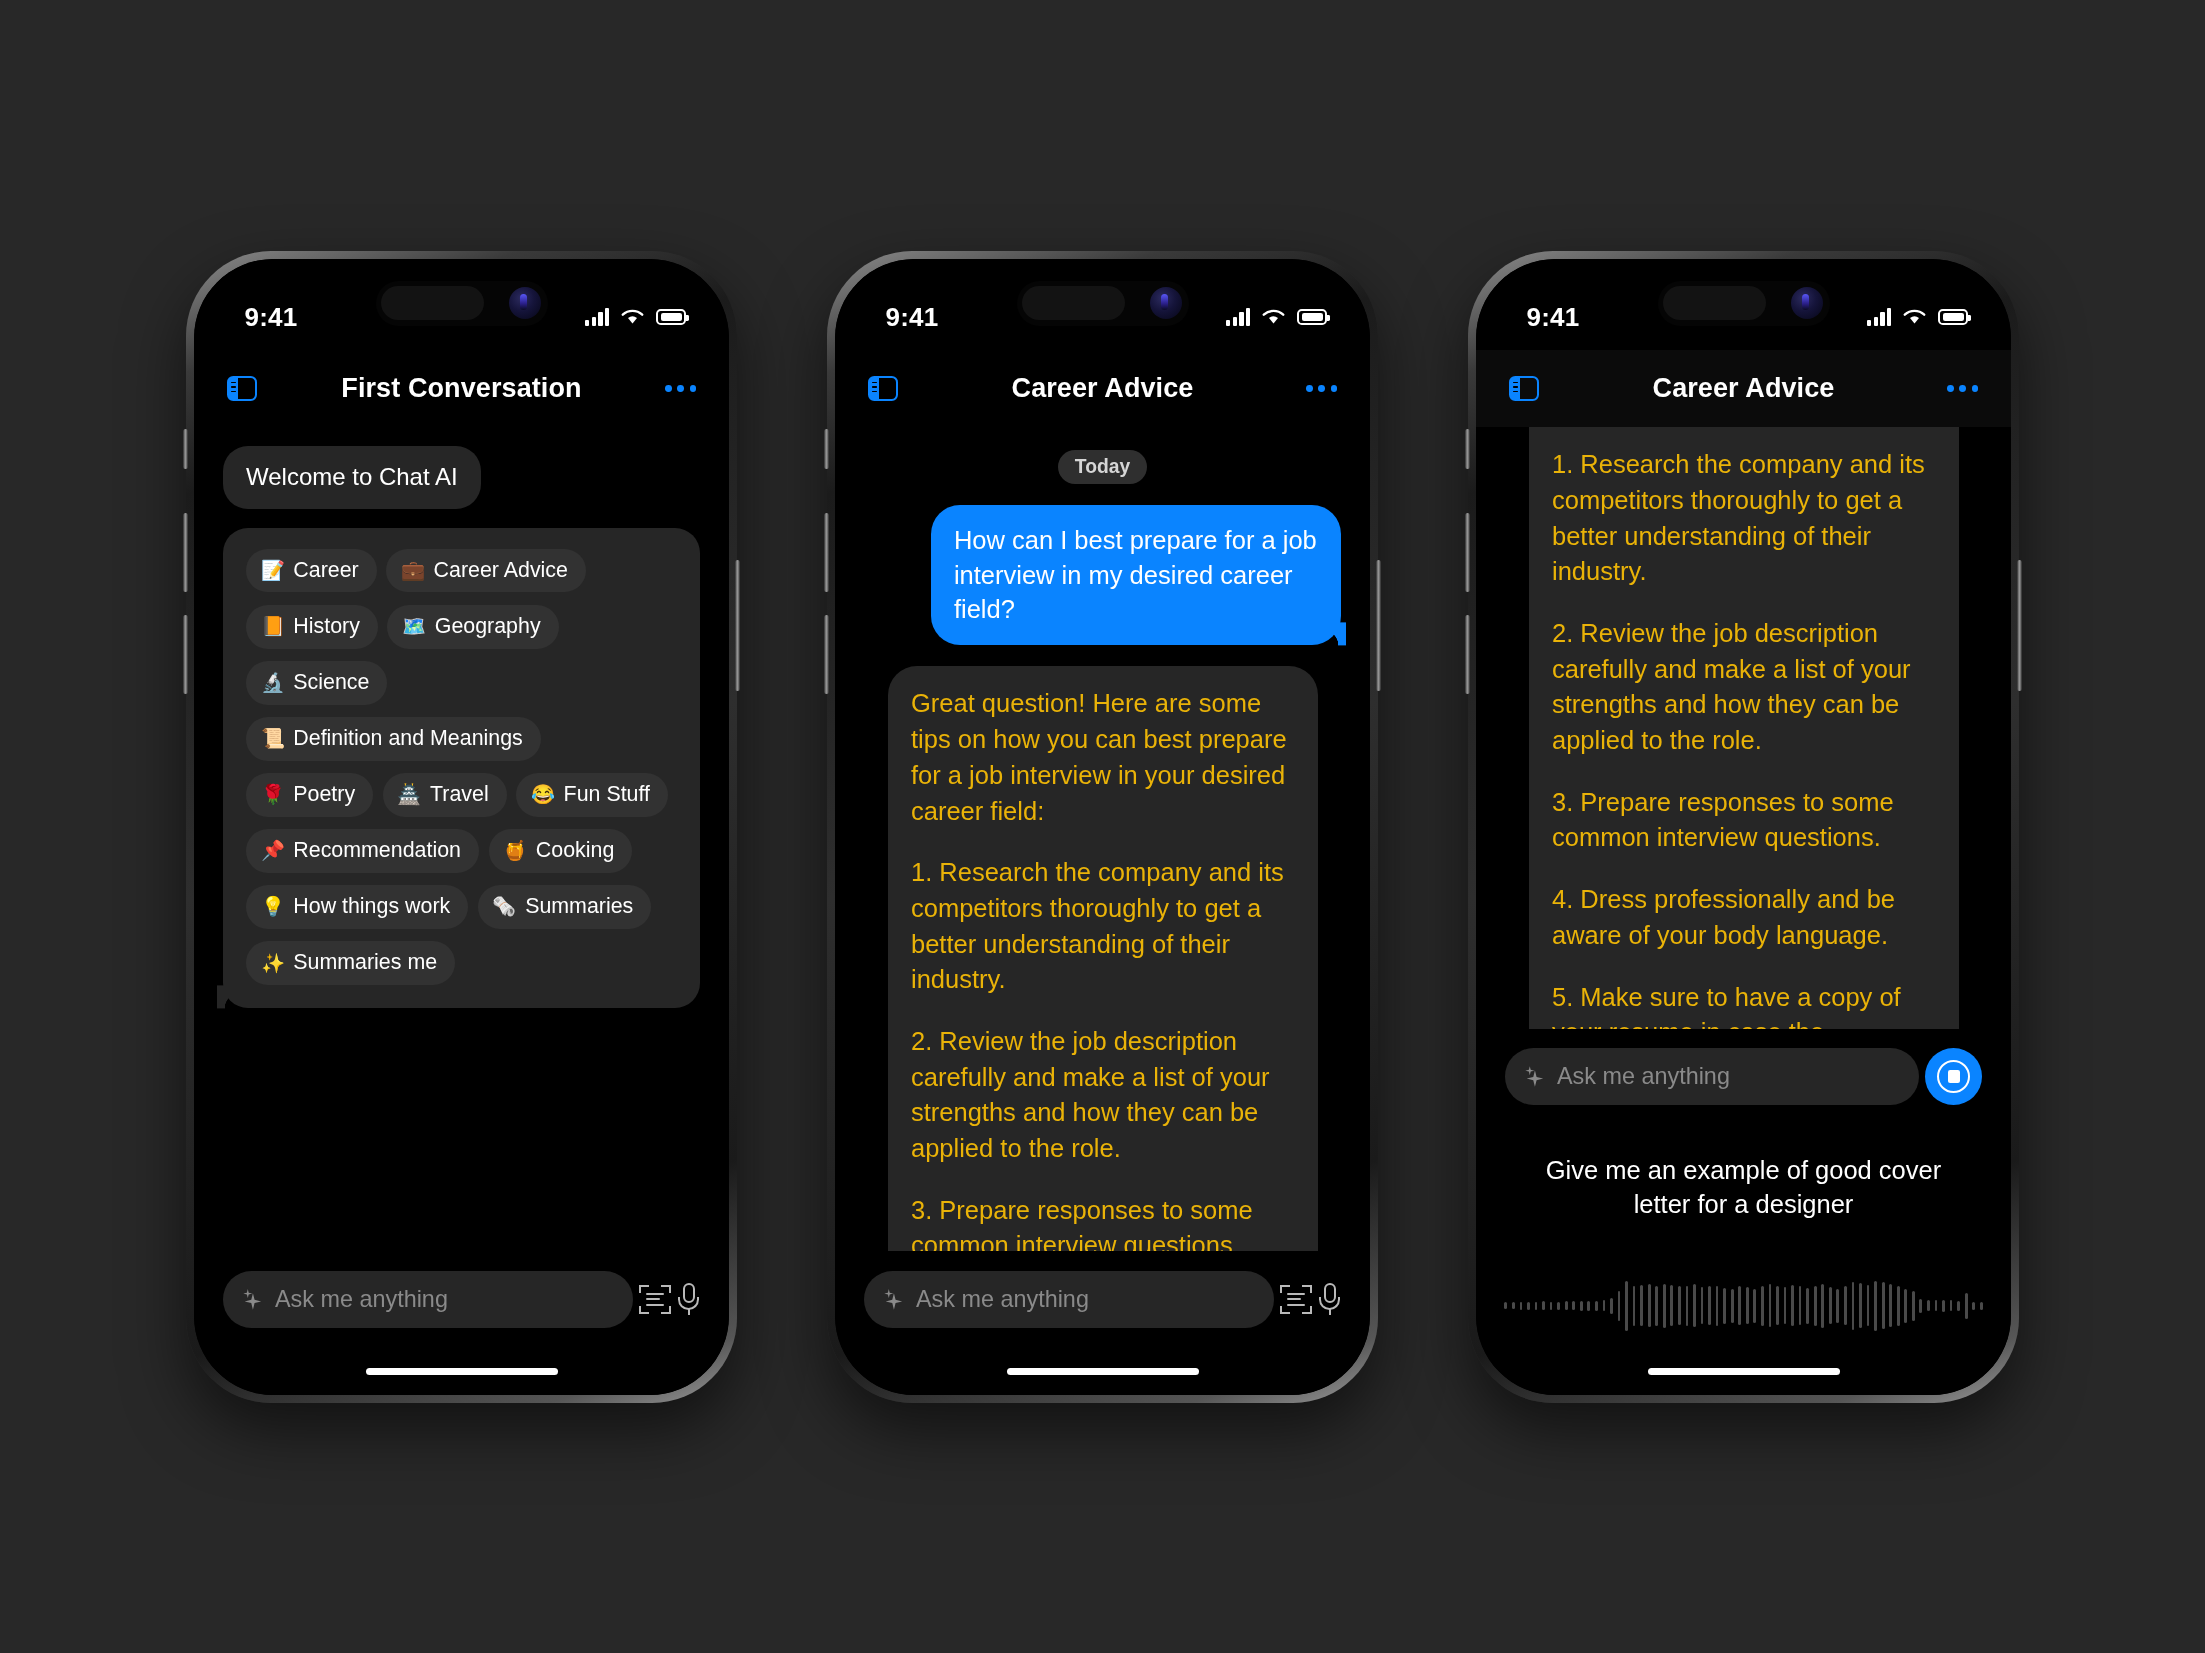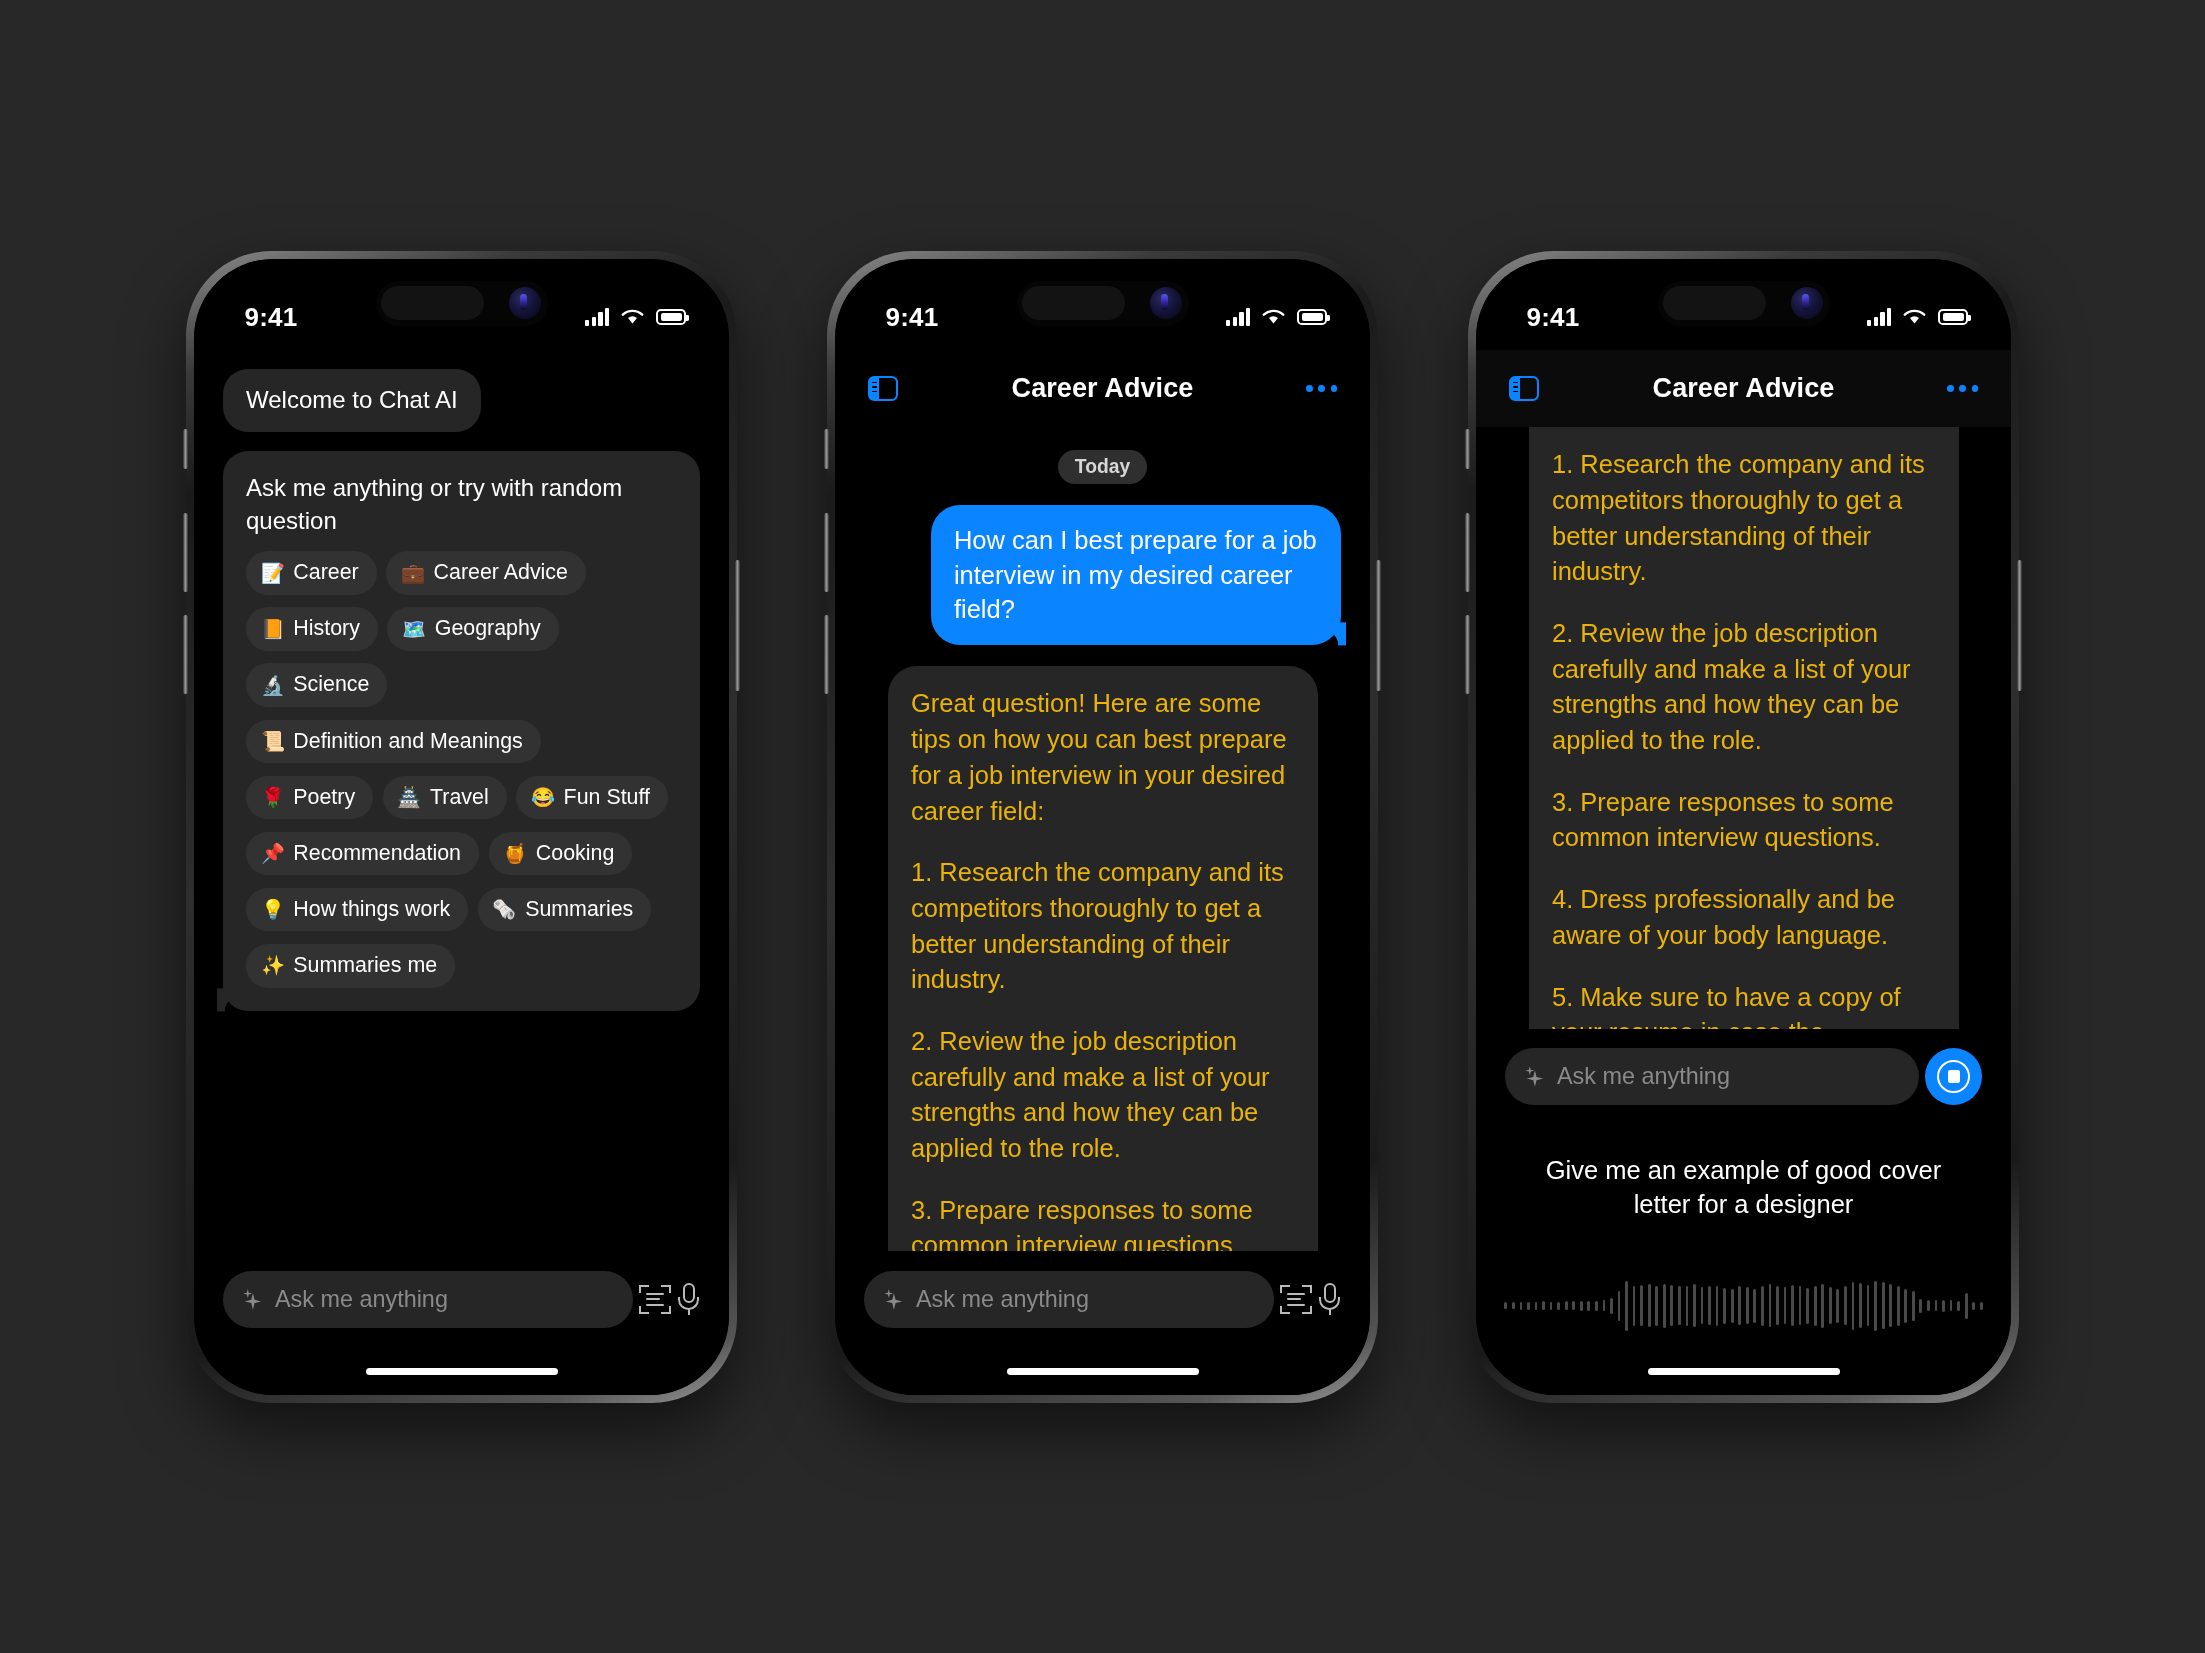--- a/index.html
+++ b/index.html
@@ -327,28 +327,40 @@
             <svg width="25" height="18" viewBox="0 0 36 26">
               <path d="M18 22.5 L11.5 14.5 A10.5 10.5 0 0 1 24.5 14.5 Z" fill="#fff"></path>
               <path d="M4 9.5 A21 21 0 0 1 32 9.5" stroke="#fff" stroke-width="3.6" fill="none" stroke-linecap="round"></path>
             </svg>
             <div class="batt">
                 <i></i>
               </div>
           </div>
         </div>
 
+        <div class="navbar">
+          <div class="sidebar-icon">
+              <i></i>
+              <i></i>
+              <i></i>
+            </div>
+          <div class="nav-title">First Conversation</div>
+          <div class="dots">
+              <span></span>
+              <span></span>
+              <span></span>
+            </div>
+        </div>
 
         <div class="content">
           <div class="welcome">
             <div class="bubble in">Welcome to Chat AI</div>
           </div>
 
           <div class="prompt-card">
-            <div class="prompt-title">Ask me anything or try with random question</div>
             <div class="chips">
               <div class="chip">
                   <span class="emo">📝</span>
                   <span>Career</span>
                 </div>
               <div class="chip">
                   <span class="emo">💼</span>
                   <span>Career Advice</span>
                 </div>
               <div class="chip">

